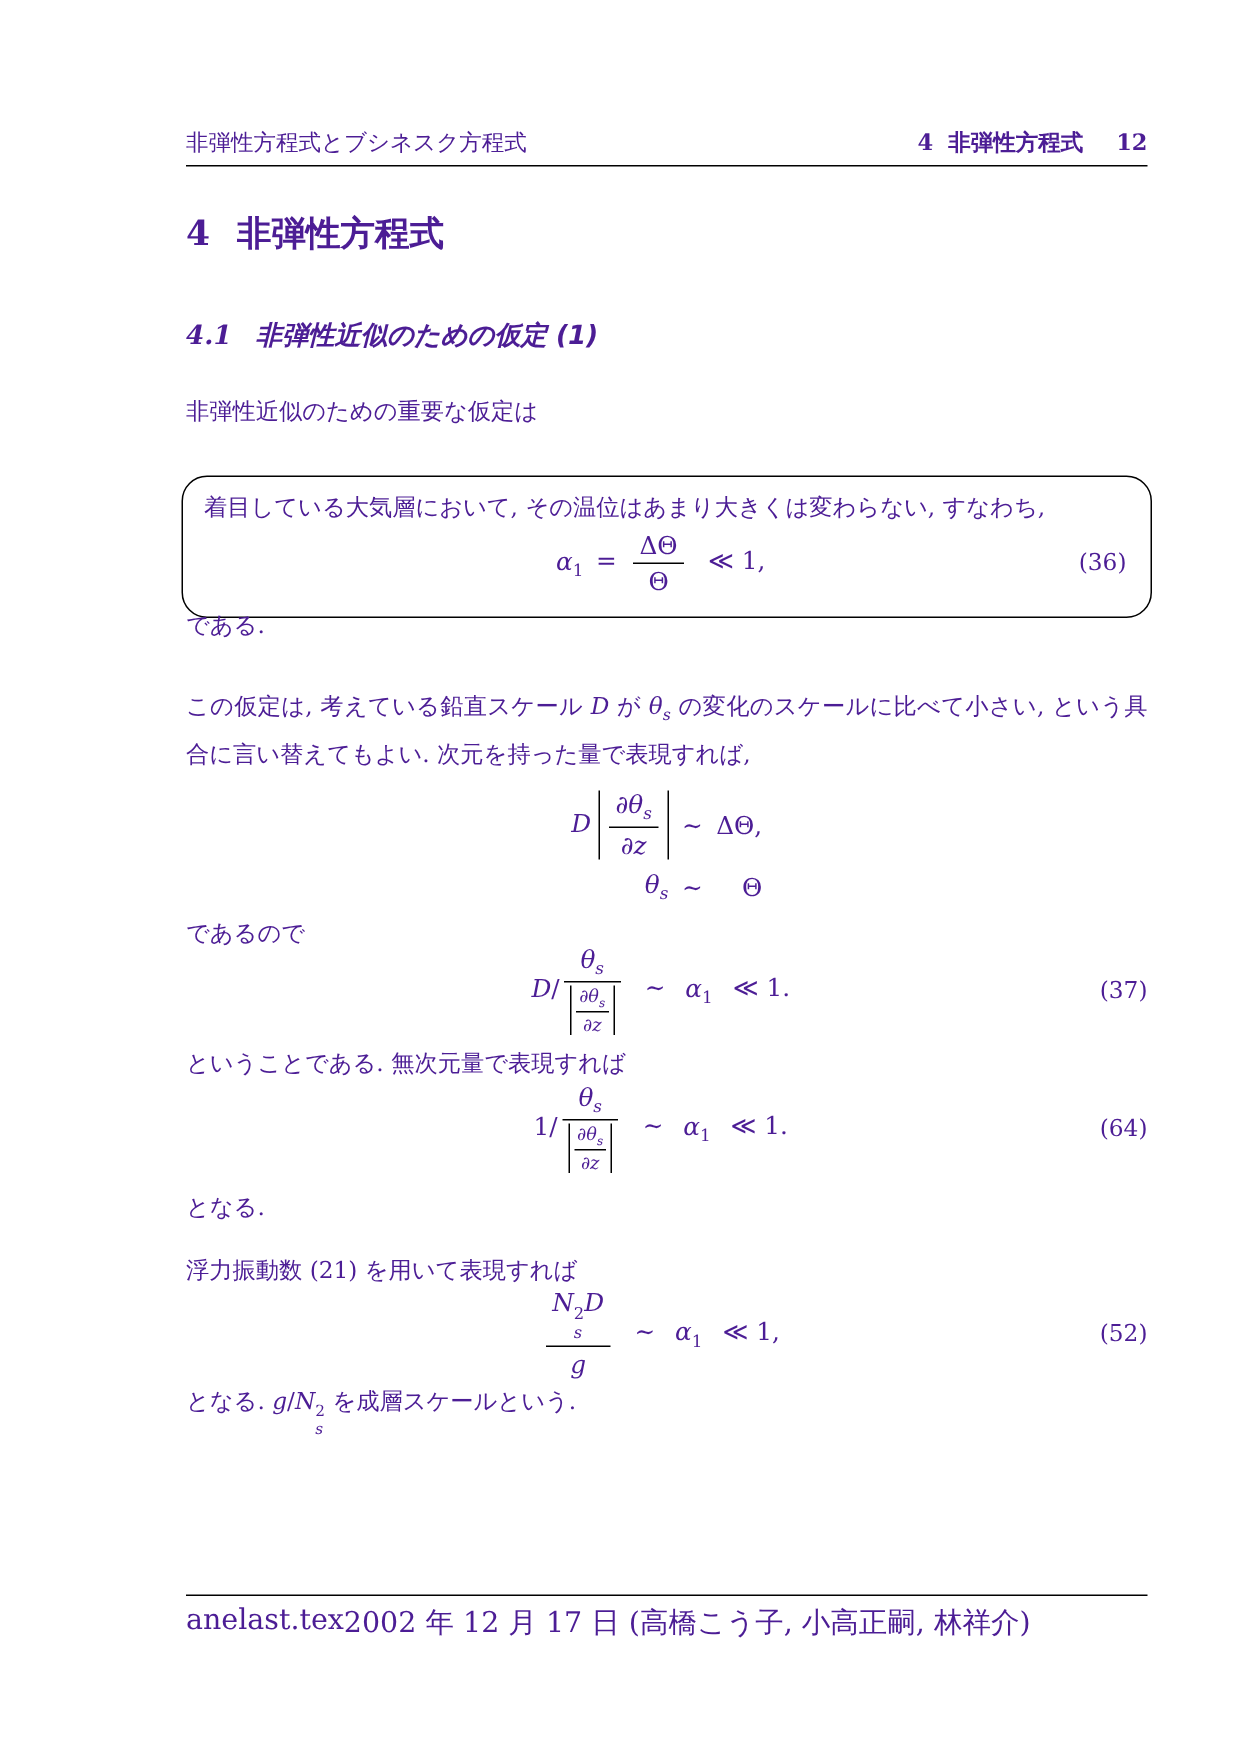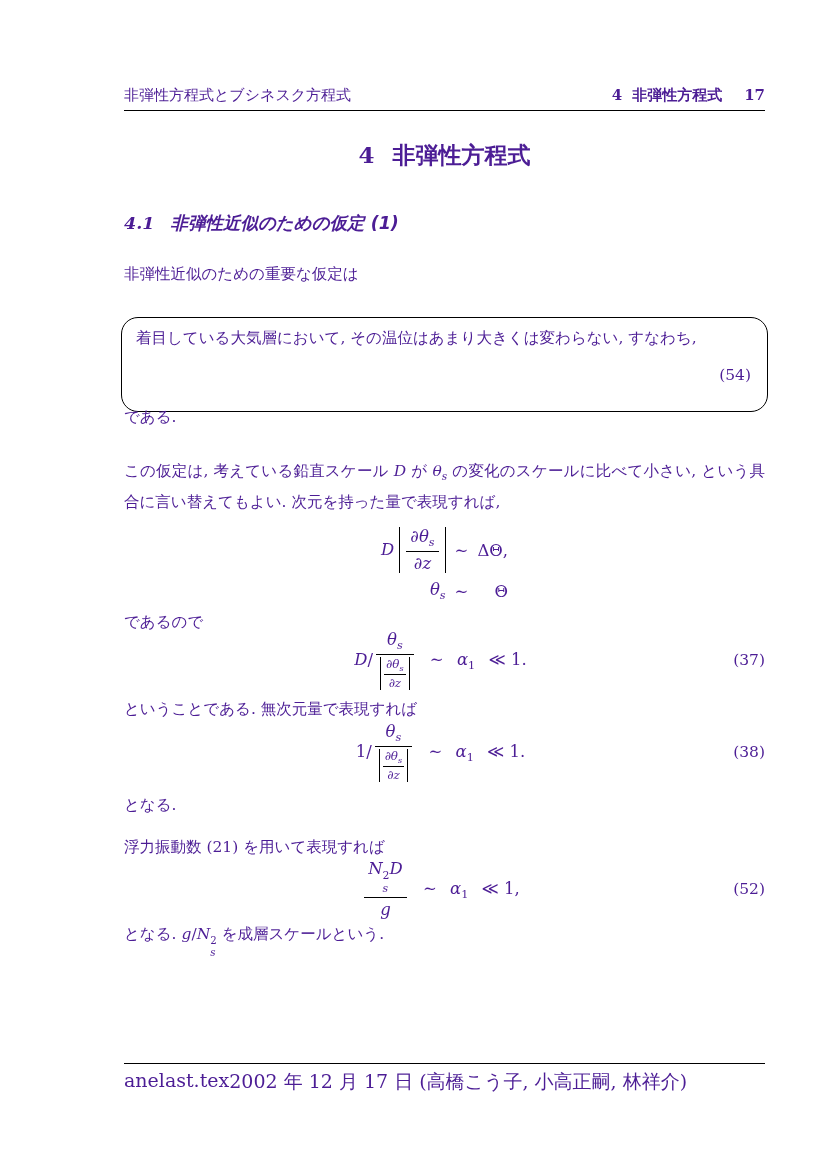--- a/index.html
+++ b/index.html
@@ -9,21 +9,21 @@
   }
   .blk { position:absolute; left:124px; width:641px; }
   
   .runhead { display:flex; justify-content:space-between; align-items:baseline;
              font-size:15px; font-family:"DejaVu Sans", sans-serif; }
   .rh-right { display:flex; gap:10px; align-items:baseline; font-weight:bold; }
   .rh-num { font-family:"DejaVu Serif", serif; font-weight:bold; }
   .rh-page { font-family:"DejaVu Serif", serif; font-weight:bold; margin-left:12px; }
   .rule { position:absolute; left:124px; width:641px; height:1px; background:#000; }
   
-  .h-sec { font-size:23px; font-weight:bold; margin:0; font-family:"DejaVu Sans", sans-serif;text-align:center; }
+  .h-sec { font-size:23px; font-weight:bold; margin:0; font-family:"DejaVu Sans", sans-serif; }
   .h-sub { font-size:17.5px; font-weight:bold; margin:0; font-family:"DejaVu Sans", sans-serif;font-style:italic; }
   .h-num { font-family:"DejaVu Serif", serif; font-weight:bold; margin-right:16px; }
   .h-sec .h-num { margin-right:18px; }
   
   .para { font-size:15.5px; line-height:26px; margin:0; text-align:justify; }
   .mi { font-style:italic; font-family:"DejaVu Serif", serif; }
   sub.s-it { font-style:italic; font-size:0.68em; }
   sub.s-up { font-style:normal; font-size:0.68em; }
   
   .rbox { position:absolute; left:121px; width:647px; height:95px; box-sizing:border-box;
@@ -66,39 +66,48 @@
 </head>
 <body>
 
 <div class="page">
 
   <div class="blk runhead" style="top:86px">
     <span>非弾性方程式とブシネスク方程式</span>
     <span class="rh-right">
       <span class="rh-num">4</span>
       <span>非弾性方程式</span>
-      <span class="rh-page">17</span>
+      <span class="rh-page">12</span>
     </span>
   </div>
   <div class="rule" style="top:110px"></div>
 
   <h1 class="blk h-sec" style="top:140px">
     <span class="h-num">4</span><span>非弾性方程式</span>
   </h1>
 
   <h2 class="blk h-sub" style="top:211px">
     <span class="h-num">4.1</span><span>非弾性近似のための仮定 (1)</span>
   </h2>
 
   <p class="blk para" style="top:261px">非弾性近似のための重要な仮定は</p>
 
   <div class="rbox" style="top:317px">
     <p class="para">着目している大気層において, その温位はあまり大きくは変わらない, すなわち,</p>
     <div class="box-eq" style="font-size:16.5px">
-      <span class="eq-tag">(54)</span>
+      <span>
+        <span class="mi">α</span><sub class="s-up">1</sub>
+        <span class="mo">=</span>
+        <span class="frac">
+          <span class="fnum">ΔΘ</span>
+          <span class="fden">Θ</span>
+        </span>
+        <span class="rel">≪ 1,</span>
+      </span>
+      <span class="eq-tag">(36)</span>
     </div>
   </div>
 
   <p class="blk para" style="top:404px">である.</p>
 
   <p class="blk para" style="top:458px"><span>この仮定は, 考えている鉛直スケール </span><span class="mi">D</span><span> が </span><span class="mi">θ</span><sub class="s-it">s</sub><span> の変化のスケールに比べて小さい, という具合に言い替えてもよい. 次元を持った量で表現すれば,</span></p>
 
   <div class="ea" style="top:527px">
     <div class="ea-table">
       <div class="ea-row first">
@@ -150,21 +159,21 @@
               <span class="sfrac">
           <span class="fnum"><span class="mi">∂θ</span><sub class="s-it">s</sub></span>
           <span class="fden mi">∂z</span>
         </span>
             </span></span>
       </span>
       <span class="rel">∼</span>
       <span class="mi">α</span><sub class="s-up">1</sub>
       <span class="rel">≪ 1.</span>
     </span>
-    <span class="eq-tag">(38)</span>
+    <span class="eq-tag">(64)</span>
   </div>
 
   <p class="blk para" style="top:792px">となる.</p>
 
   <p class="blk para" style="top:834px">浮力振動数 (21) を用いて表現すれば</p>
 
   <div class="eqline" style="top:861px; height:56px">
     <span>
       <span class="frac">
         <span class="fnum"><span class="mi">N</span><span class="supsub">

